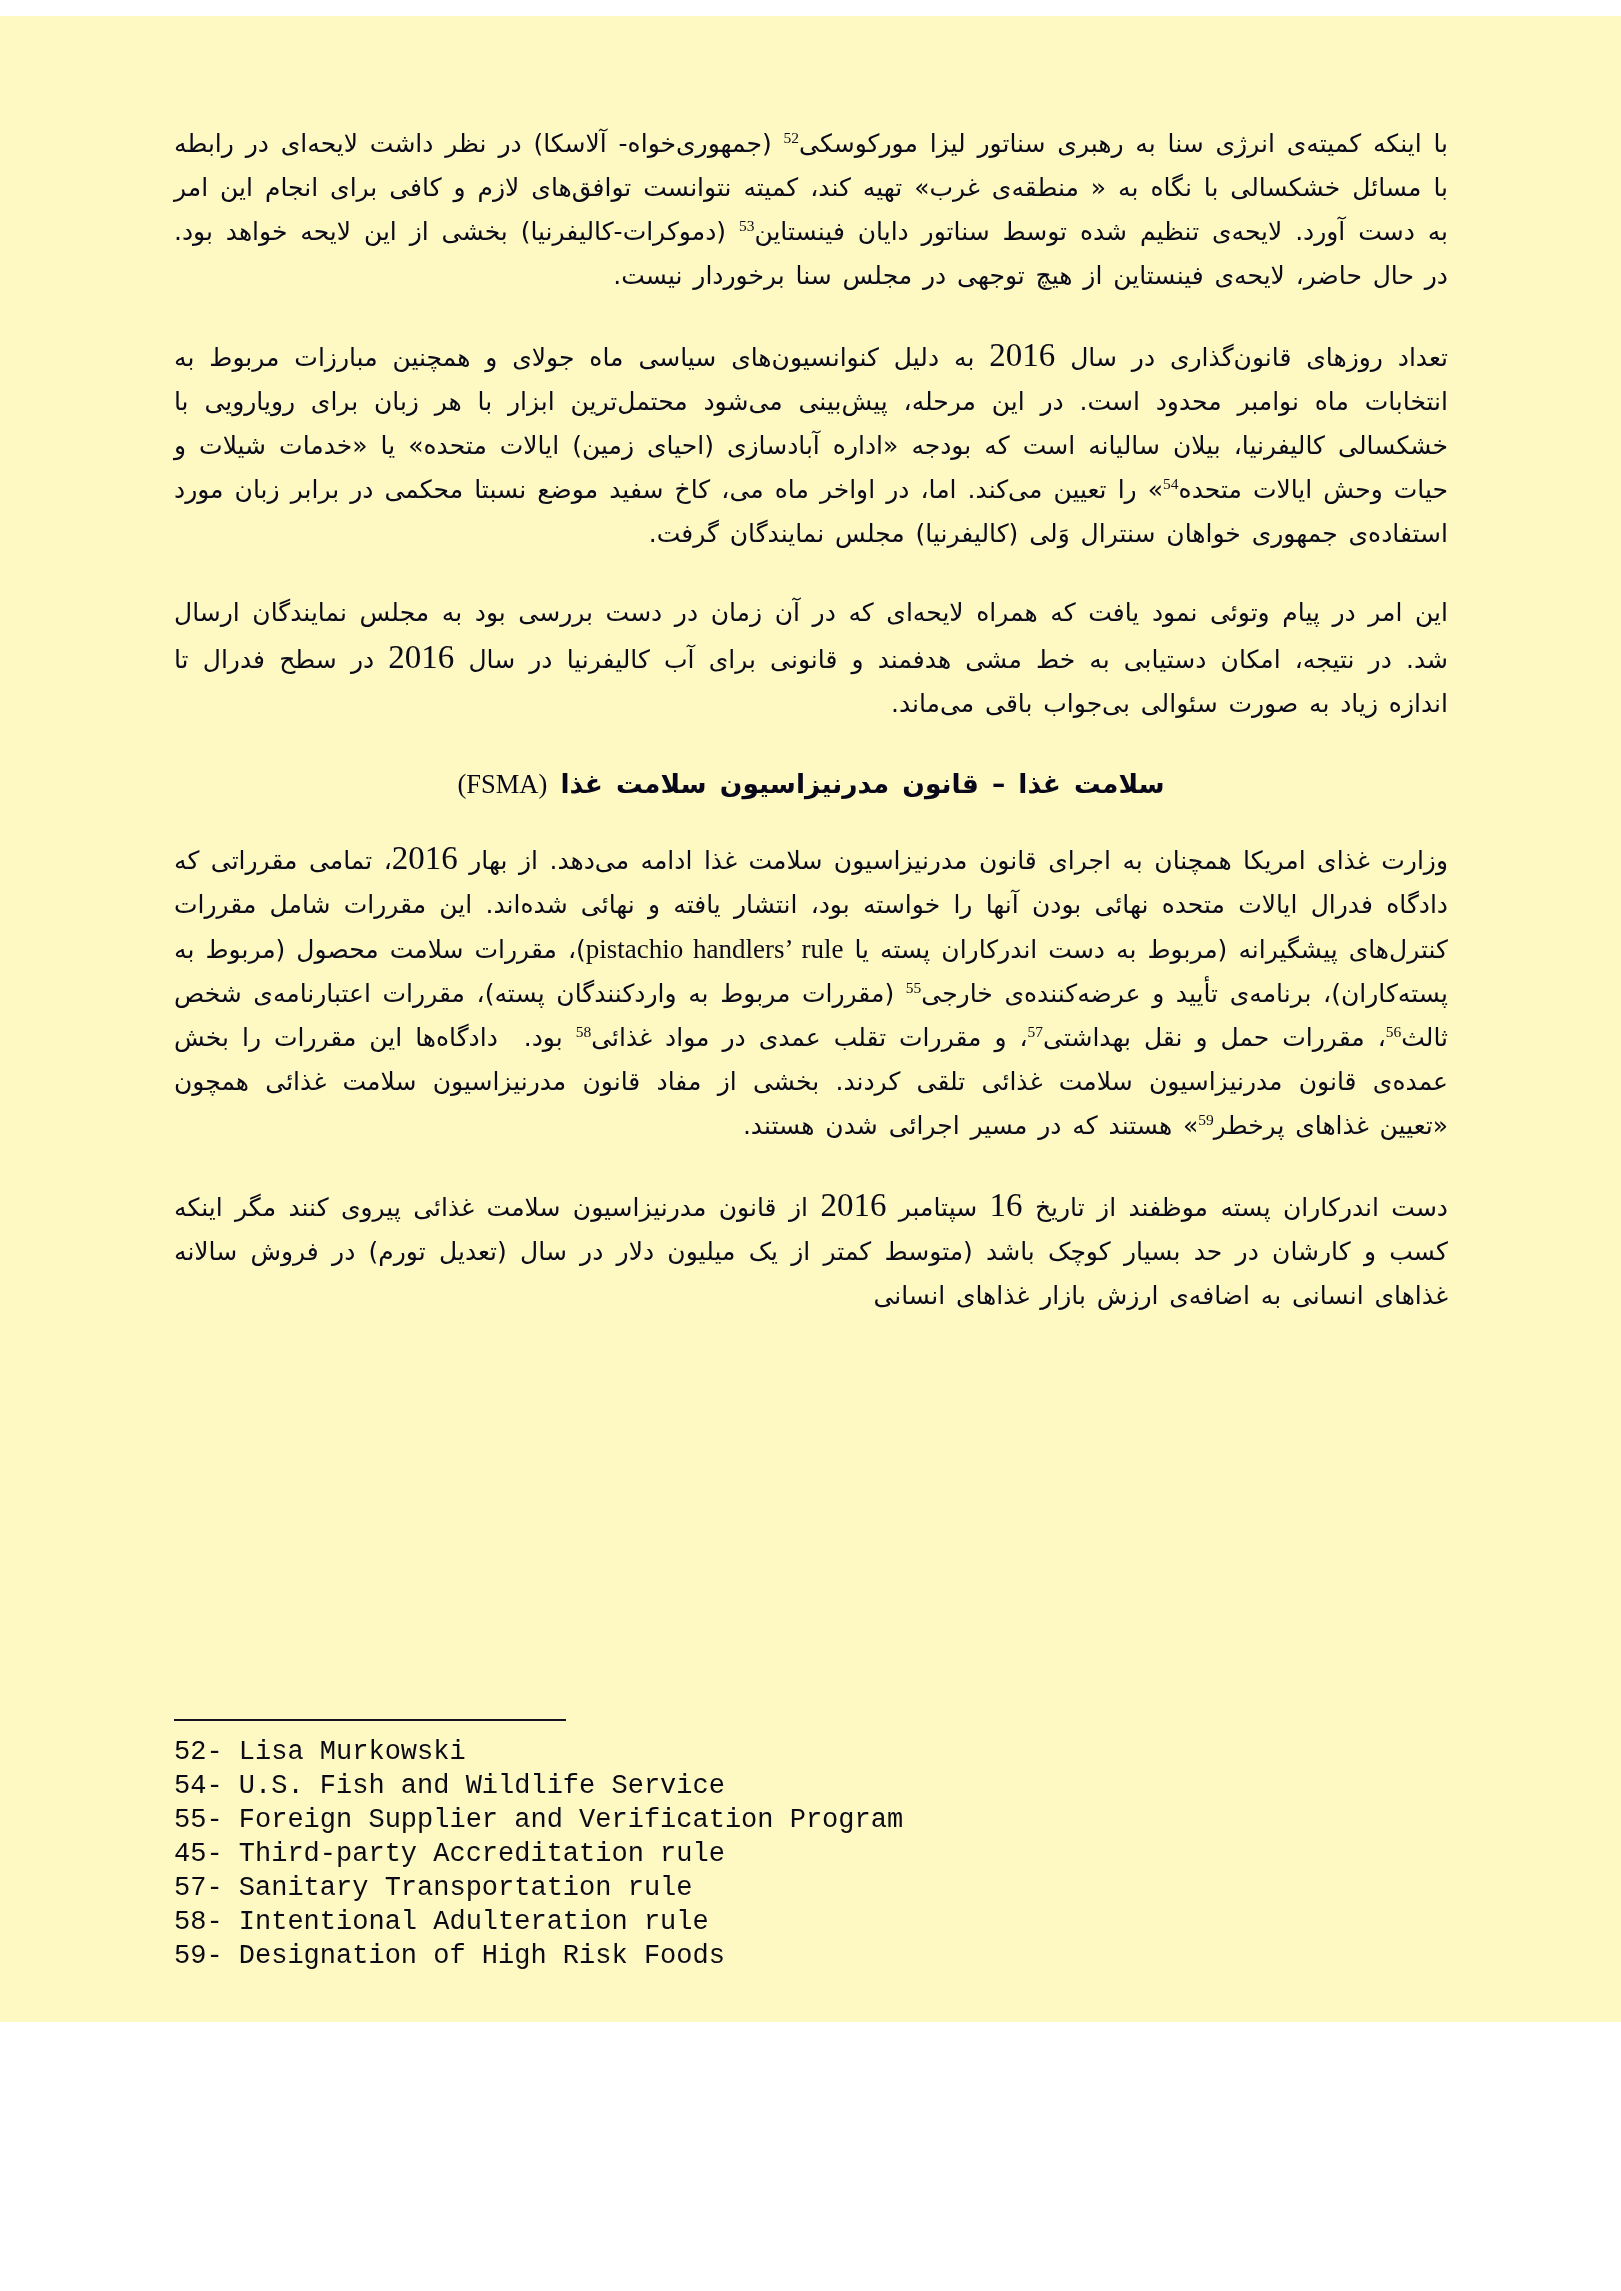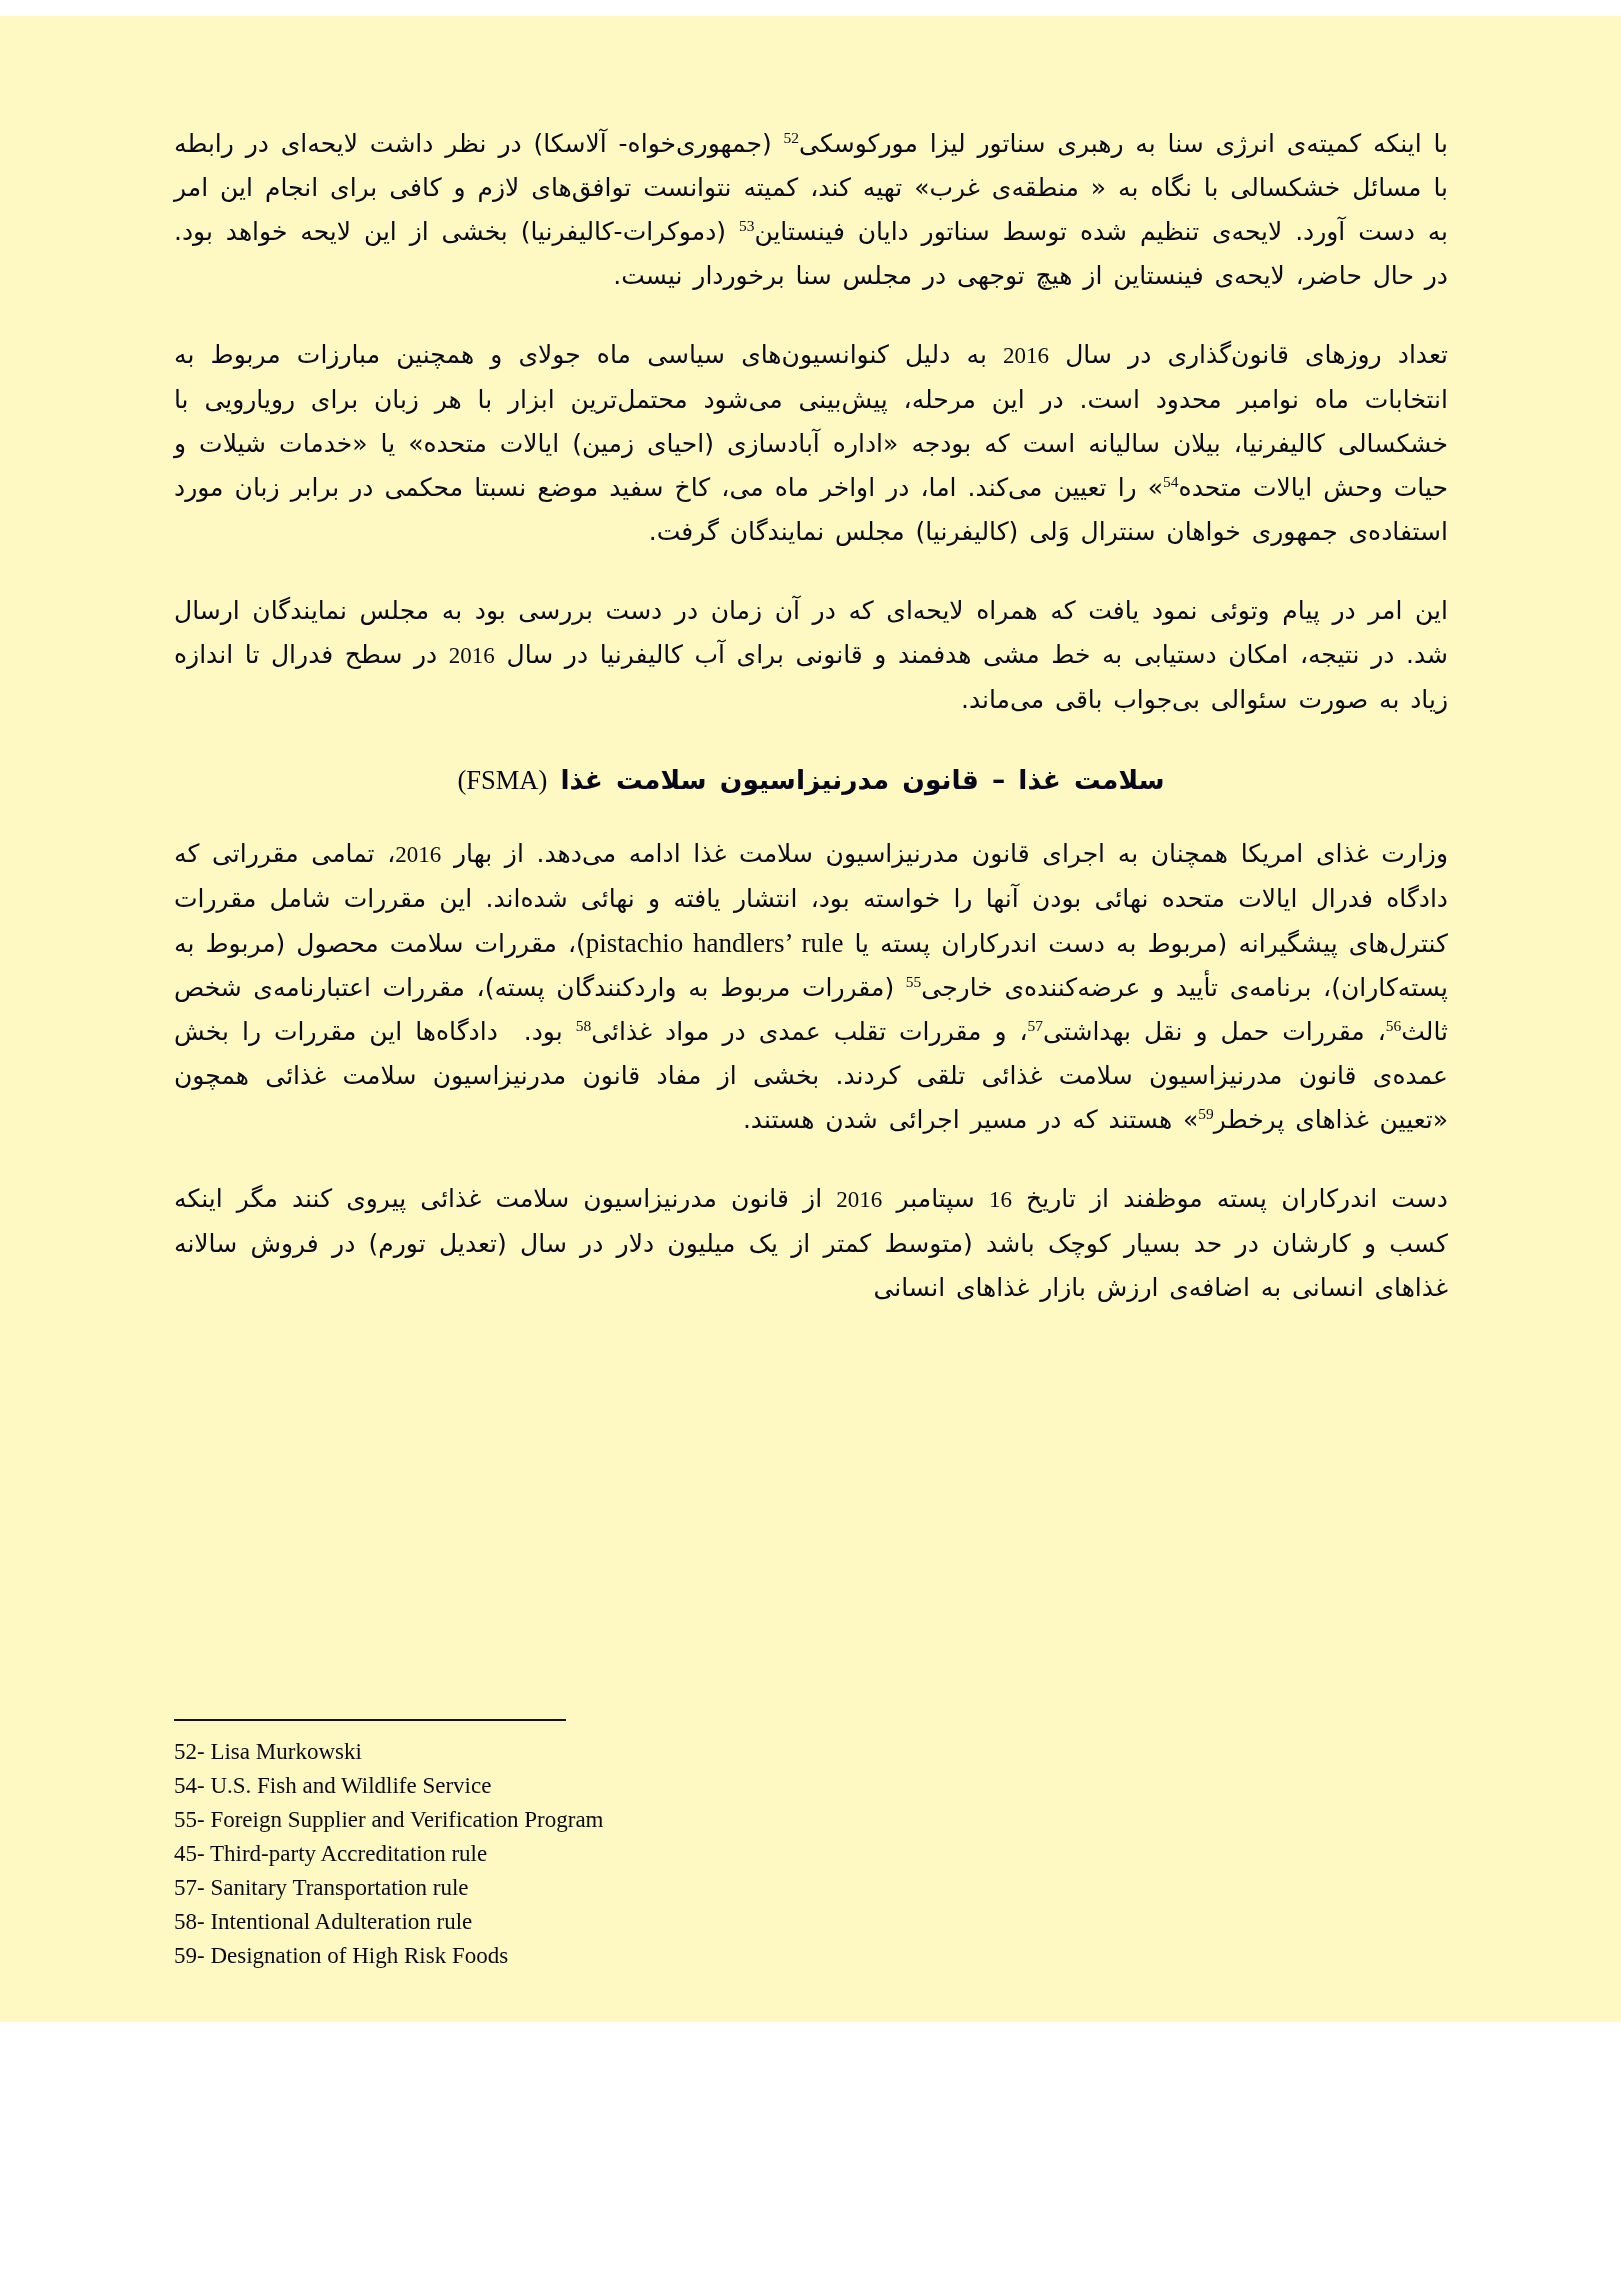--- a/index.html
+++ b/index.html
@@ -55,21 +55,21 @@
     unicode-bidi: embed;
     font-family: "Liberation Serif", "DejaVu Serif", serif;
     font-size: 27px;
     letter-spacing: 0;
   }
 
   .num {
     direction: ltr;
     unicode-bidi: embed;
     font-family: "Liberation Serif", "DejaVu Serif", serif;
-    font-size: 23px;
+    font-size: 33px;
     letter-spacing: 0;
   }
 
   
   .section-heading {
     direction: rtl;
     text-align: center;
     font-family: "DejaVu Sans", "Liberation Sans", sans-serif;
     font-weight: bold;
     font-size: 26.5px;
@@ -104,22 +104,22 @@
 
   .footnote-list {
     list-style: none;
     margin: 0;
     padding: 0;
     direction: ltr;
     text-align: left;
   }
 
   .footnote-item {
-    font-family: Liberation Serif, serif;
-    font-size: 23px;
+    font-family: Liberation Mono, monospace;
+    font-size: 27px;
     line-height: 34px;
     color: #0b0b16;
     white-space: nowrap;
   }
 
   
   .page-number {
     position: absolute;
     left: 12px;
     right: 0;

